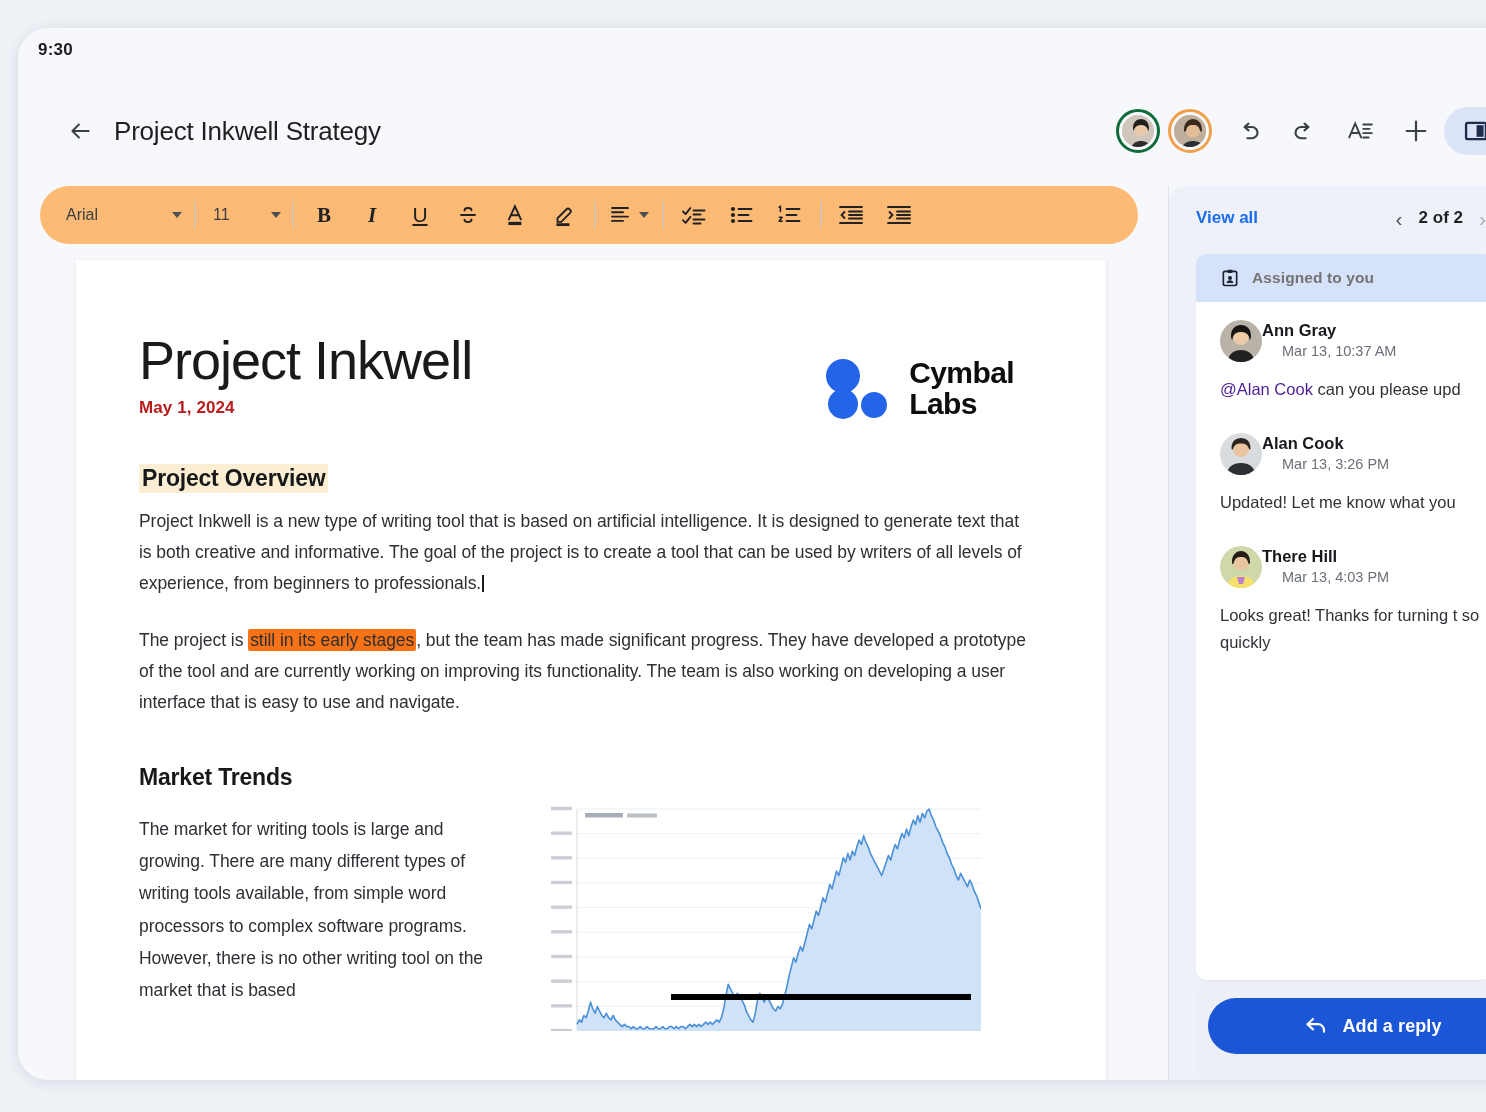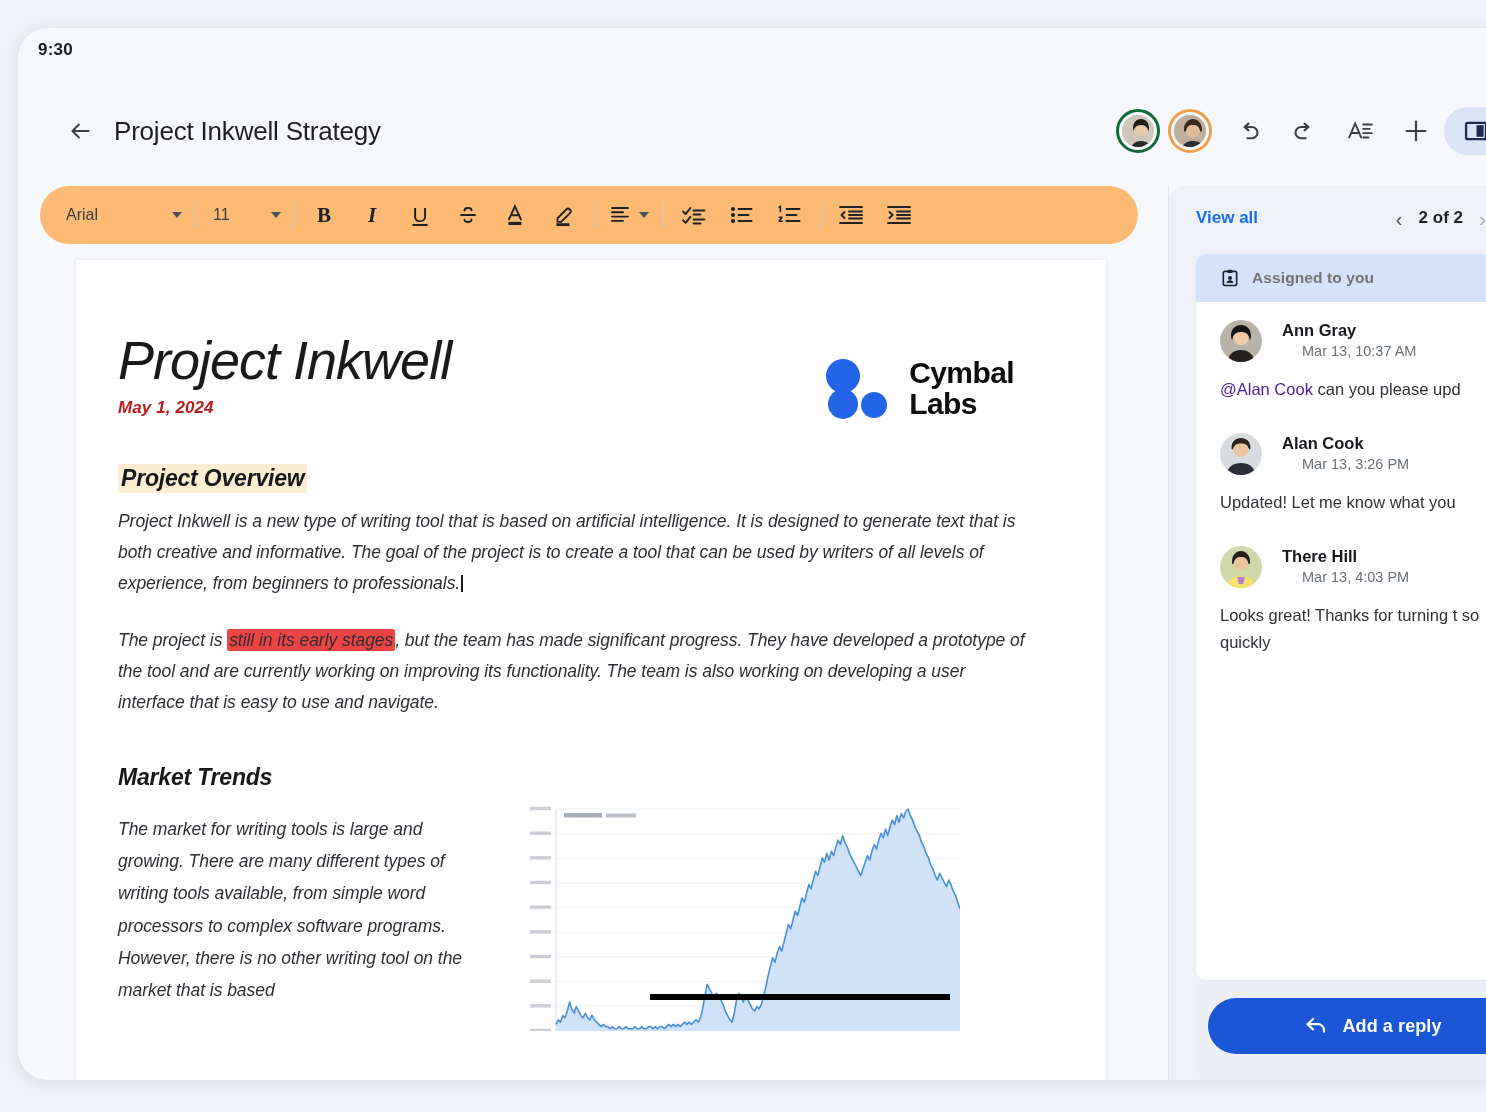--- a/index.html
+++ b/index.html
@@ -128,21 +128,21 @@
   .tb-btn.u { font-size: 21px; text-decoration: underline; font-family: "Liberation Sans", sans-serif;}
 
   
   .page {
     position: absolute;
     left: 58px; top: 232px;
     width: 1030px; height: 830px;
     background: #ffffff;
     box-shadow: 0 1px 4px rgba(30,40,70,.10);
   }
-  .page-inner { padding: 72px 76px 0 42px; font-style: italic; }
+  .page-inner { padding: 72px 76px 0 63px; }
   .doc-h1 {
     font-size: 54px; font-weight: 400; color: #1a1a1a;
     letter-spacing: -1px; line-height: 1.05;
   }
   .doc-date {
     margin-top: 9px;
     font-size: 17px; font-weight: bold; color: #b91c1c;
     letter-spacing: .1px;
   }
   .doc-logo {
@@ -158,21 +158,21 @@
     font-size: 23px; font-weight: bold; color: #17181a;
     margin-top: 46px; display: inline-block;
     letter-spacing: -.2px;
   }
   .doc-h2.hl { background: #fbeed2; padding: 1px 3px; }
   .doc-p {
     font-size: 17.5px; color: #2c2f33; line-height: 1.77;
     margin-top: 13px; letter-spacing: -.05px;
   }
   .doc-p.tight { margin-top: 26px; }
-  .hl-yellow { background: #ef4444; padding: 1px 2px; border-radius: 2px; }
+  .hl-yellow { background: #f97316; padding: 1px 2px; border-radius: 2px; }
   .caret-bar {
     display: inline-block; width: 2px; height: 17px;
     background: #1a1a1a; vertical-align: -3px; margin-left: 1px;
   }
 
   
   .mt-wrap { display: flex; gap: 42px; margin-top: 10px; }
   .mt-text { width: 360px; }
   .mt-text .doc-p { font-size: 17.5px; line-height: 1.85; margin-top: 12px; }
   .chart-box {
@@ -211,21 +211,21 @@
   .assigned {
     background: #d6e2fa;
     height: 48px;
     display: flex; align-items: center;
     padding-left: 24px; gap: 12px;
   }
   .assigned-label {
     font-size: 15.5px; color: #737373; font-weight: bold; letter-spacing: .1px;
   }
   .cmt { padding: 18px 20px 0 24px; }
-  .cmt-head { display: flex; align-items: flex-end; gap: 20px; }
+  .cmt-head { display: flex; align-items: flex-end; gap: 0; }
   .cmt-av {
     width: 42px; height: 42px; border-radius: 50%;
     overflow: hidden; flex: none; position: relative;
   }
   .cmt-name { font-size: 16.5px; font-weight: bold; color: #16181c; line-height: 1.3; }
   .cmt-time { font-size: 14.5px; color: #6a7078; line-height: 1.45; margin-left: 20px; }
   .cmt-body {
     font-size: 16.5px; color: #2f3237; line-height: 1.6;
     margin-top: 14px; white-space: nowrap;
   }

